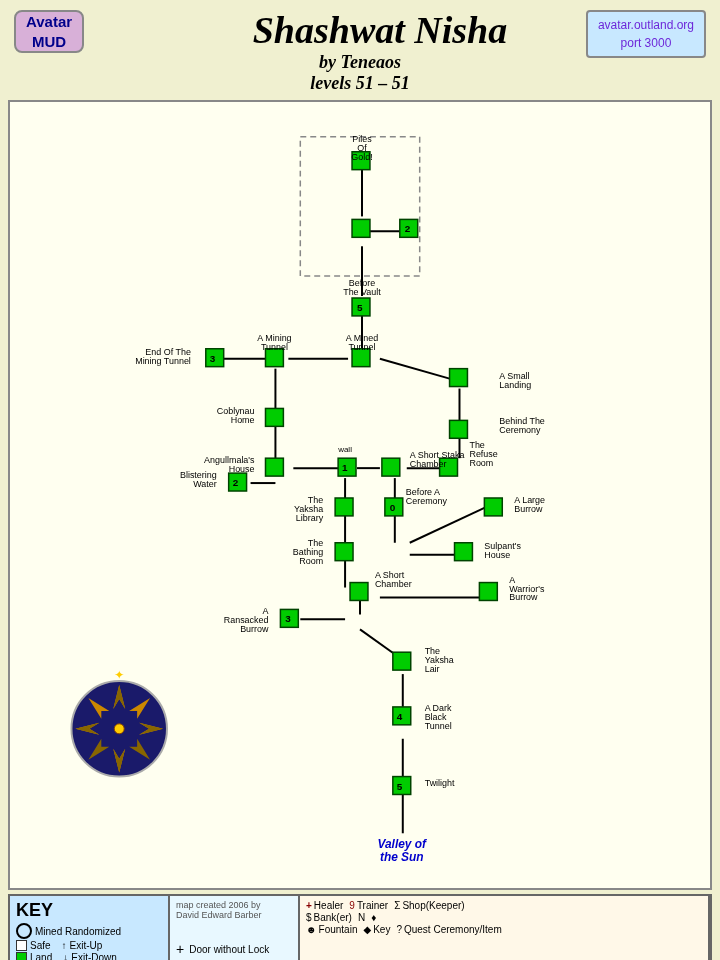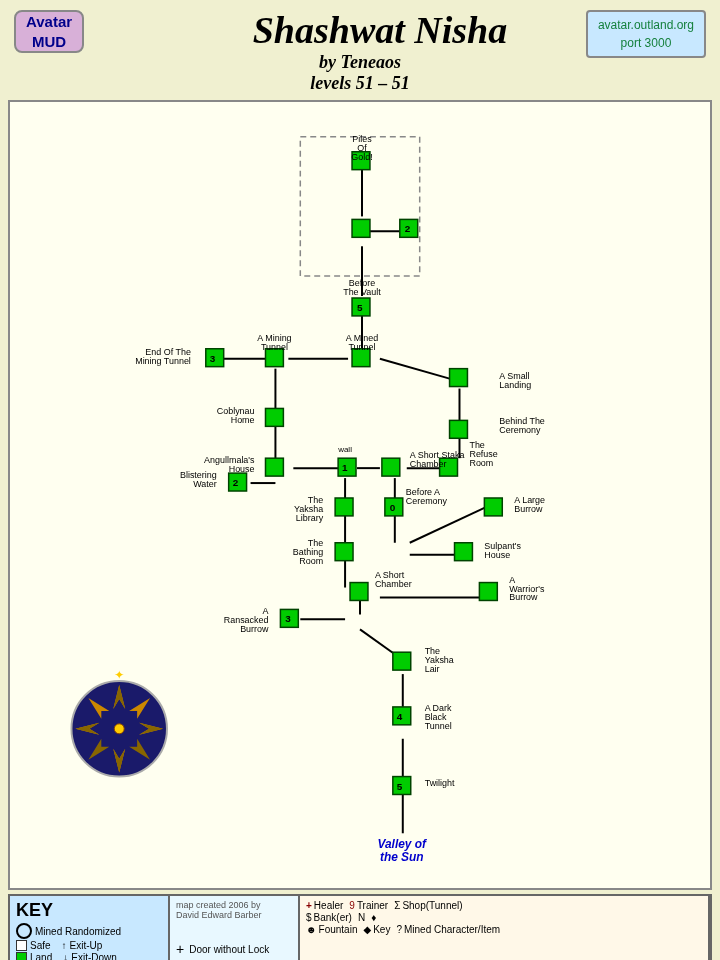--- a/index.html
+++ b/index.html
@@ -51,21 +51,21 @@
     .server-badge {
       position: absolute;
       right: 14px;
       top: 10px;
       background: #c8e8ff;
       border: 2px solid #888;
       border-radius: 4px;
       padding: 4px 10px;
       text-align: center;
       font-size: 12px;
-      color: #15803d;
+      color: #6d28d9;
       line-height: 1.5;
     }
 
     
     #map-container {
       margin: 2px 8px 4px 8px;
       border: 2px solid #888;
       background: #fffff0;
       position: relative;
       height: 790px;
@@ -439,31 +439,31 @@
     </div>
   </div>
 
   <div class="legend-poi">
     <div class="poi-row">
       <span style="color:#880000;font-weight:bold;">+</span>
         <span>Healer</span>
       <span style="color:#880000;margin-left:4px;">9</span>
         <span>Trainer</span>
       <span style="margin-left:4px;">Σ</span>
-        <span>Shop(Tunnel)</span>
+        <span>Shop(Keeper)</span>
     </div>
     <div class="poi-row">
       <span>$</span>
         <span>Bank(er)</span>
       <span style="margin-left:4px;">N</span>
       <span style="margin-left:4px;">♦</span>
     </div>
     <div class="poi-row">
       <span>☻</span>
         <span>Fountain</span>
       <span style="margin-left:4px;">◆</span>
         <span>Key</span>
       <span style="margin-left:4px;">?</span>
-        <span>Mined Character/Item</span>
+        <span>Quest Ceremony/Item</span>
     </div>
 
   </div>
 </div>
 
 </body></html>

